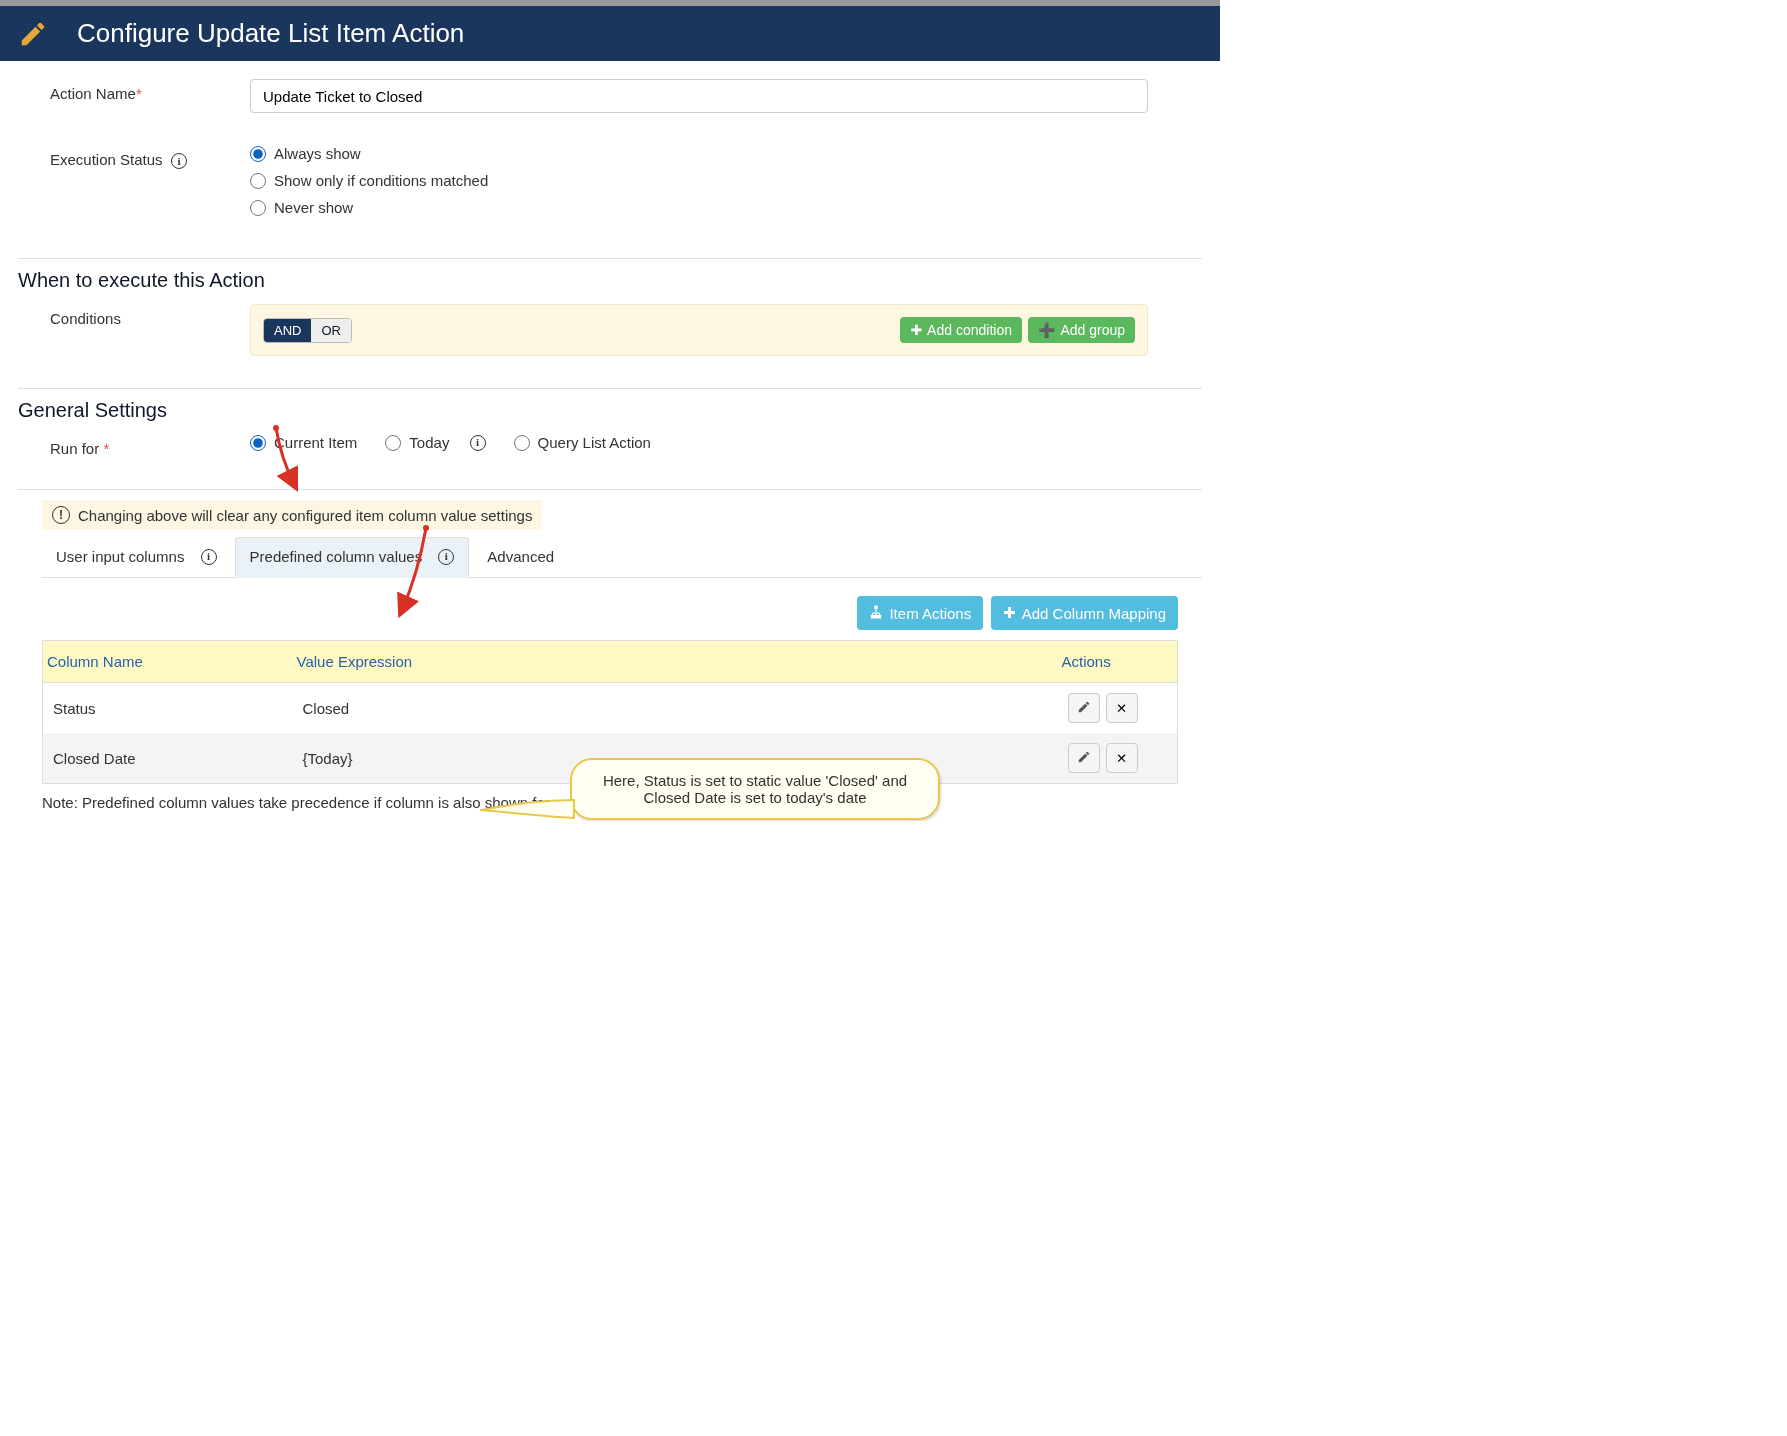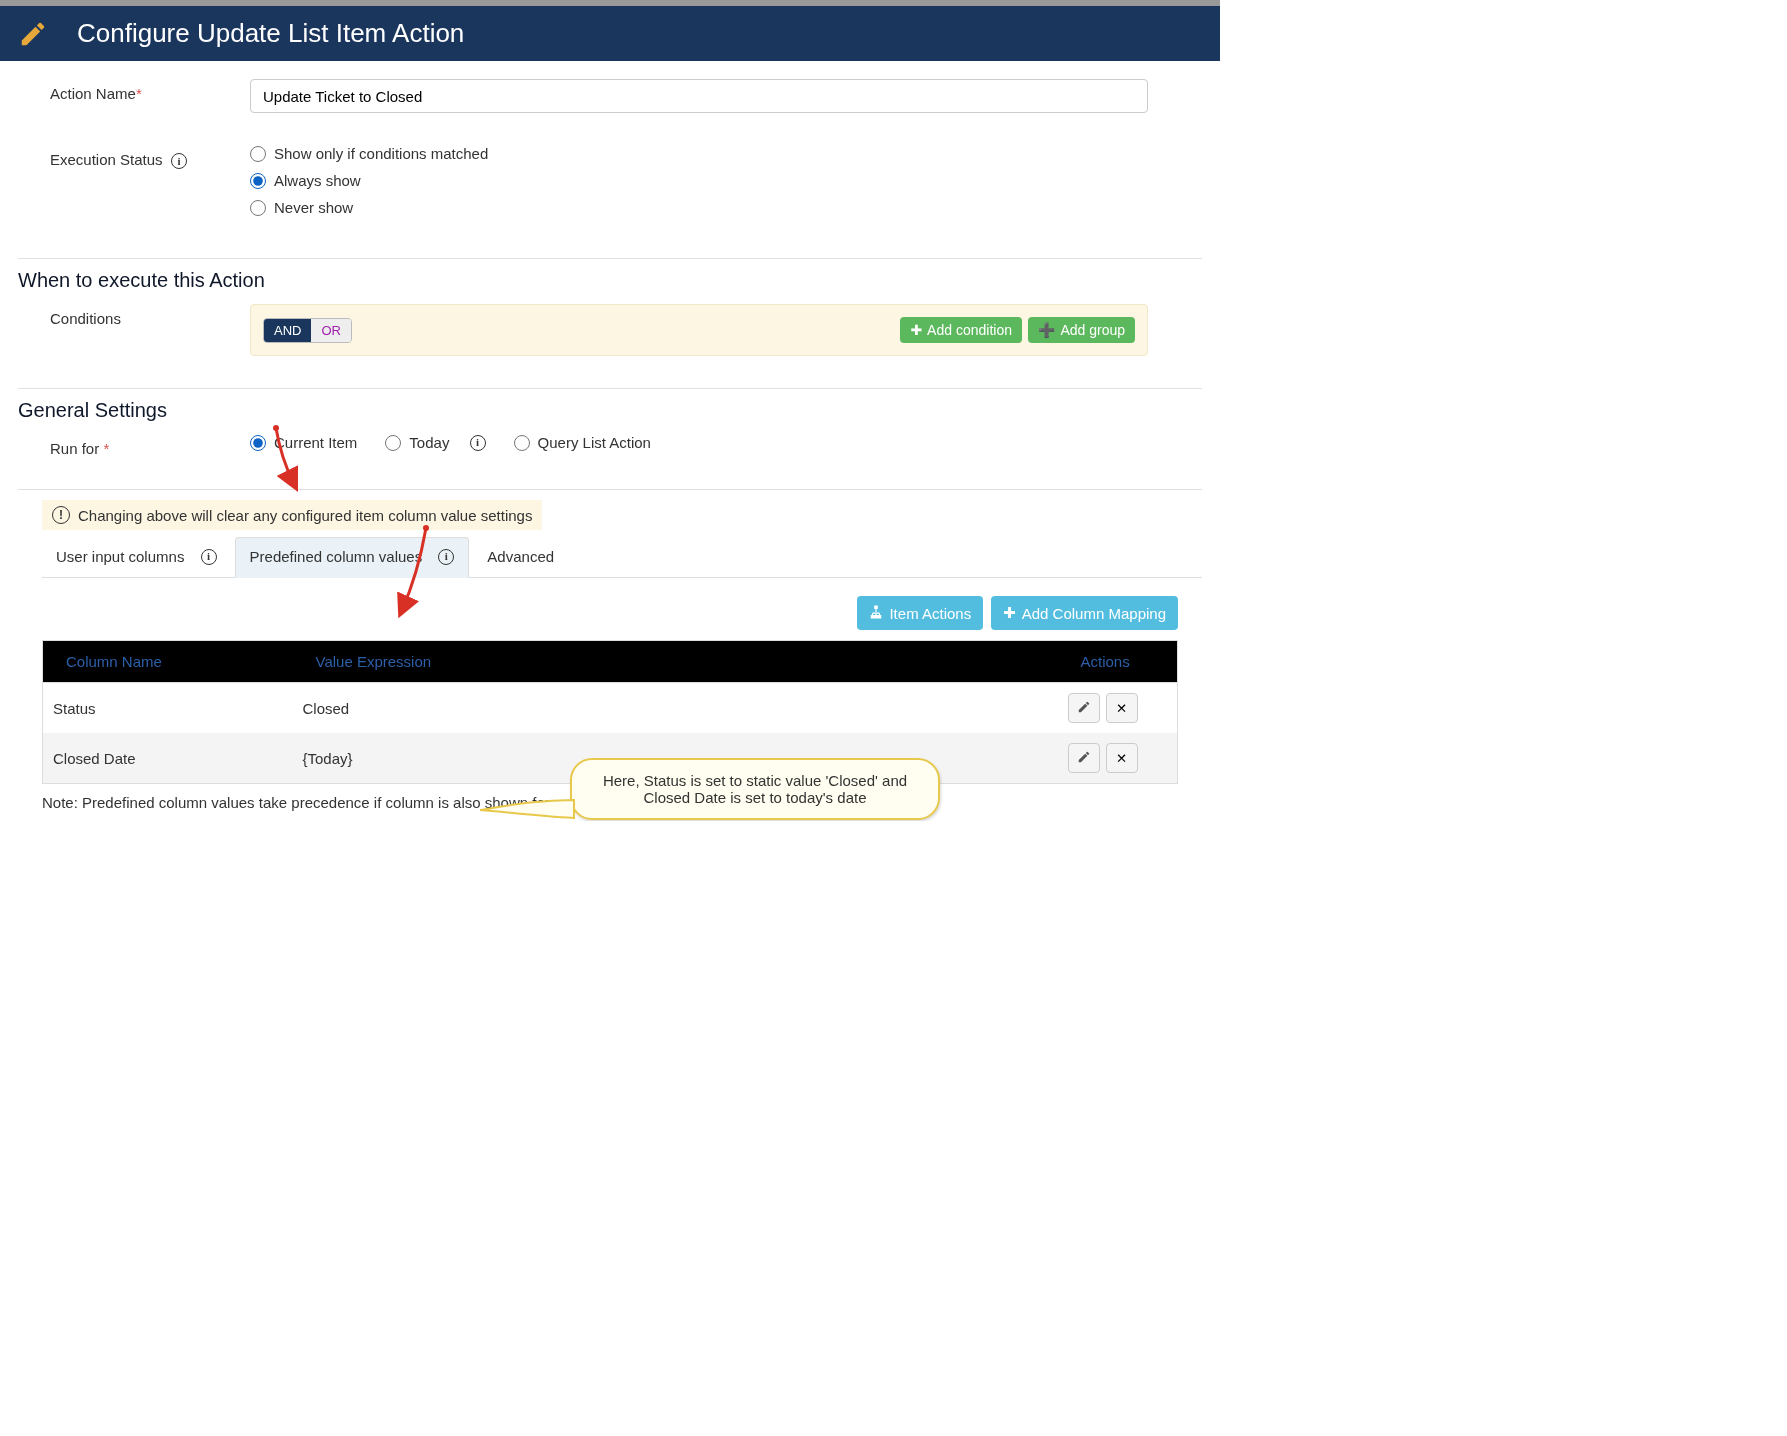--- a/index.html
+++ b/index.html
@@ -104,21 +104,21 @@
     border-radius: 4px;
     overflow: hidden;
   }
   .toggle-group .tg-btn {
     padding: 4px 10px;
     font-size: 13px;
     border: none;
     cursor: pointer;
   }
   .tg-btn.active { background: #1a365d; color: #fff; }
-  .tg-btn.inactive { background: #eee; color: #a21caf; }
+  .tg-btn.inactive { background: #eee; color: #0f172a; }
   .green-btns { display:flex; gap:6px; }
   .green-btn {
     background: #5cb85c;
     color: #fff;
     border: none;
     border-radius: 4px;
     padding: 5px 10px;
     font-size: 14px;
     cursor: pointer;
     display:inline-flex;
@@ -186,24 +186,24 @@
     gap:6px;
   }
   table.mapping {
     width: calc(100% - 48px);
     margin: 0 24px;
     border-collapse: collapse;
     border: 1px solid #ddd;
   }
   table.mapping th {
     text-align:left;
-    background:#000000;
+    background:#fef9c3;
     color:#2b5fa8;
     font-weight:400;
-    padding:12px 23px;
+    padding:12px 4px;
     border-bottom:1px solid #ddd;
     font-size:15px;
   }
   table.mapping td {
     padding: 10px 10px;
     font-size:15px;
   }
   table.mapping tr.alt td { background:#f4f4f4; }
   .row-actions { display:flex; gap:6px; justify-content:flex-start; }
   .icon-btn {
@@ -267,26 +267,26 @@
     </div>
   </div>
 
   <div class="form-row">
     <div class="form-label">
       <span>Execution Status</span>&nbsp;
       <span class="info-icon">i</span>
     </div>
     <div class="form-field radio-stack">
       <label>
+        <input type="radio" name="exec" checked="" style="">
+        <span>Always show</span>
+      </label>
+      <label>
         <input type="radio" name="exec" style="">
         <span>Show only if conditions matched</span>
-      </label>
-      <label>
-        <input type="radio" name="exec" checked="" style="">
-        <span>Always show</span>
       </label>
       <label>
         <input type="radio" name="exec" style="">
         <span>Never show</span>
       </label>
     </div>
   </div>
 
   <hr class="section-sep">
 

